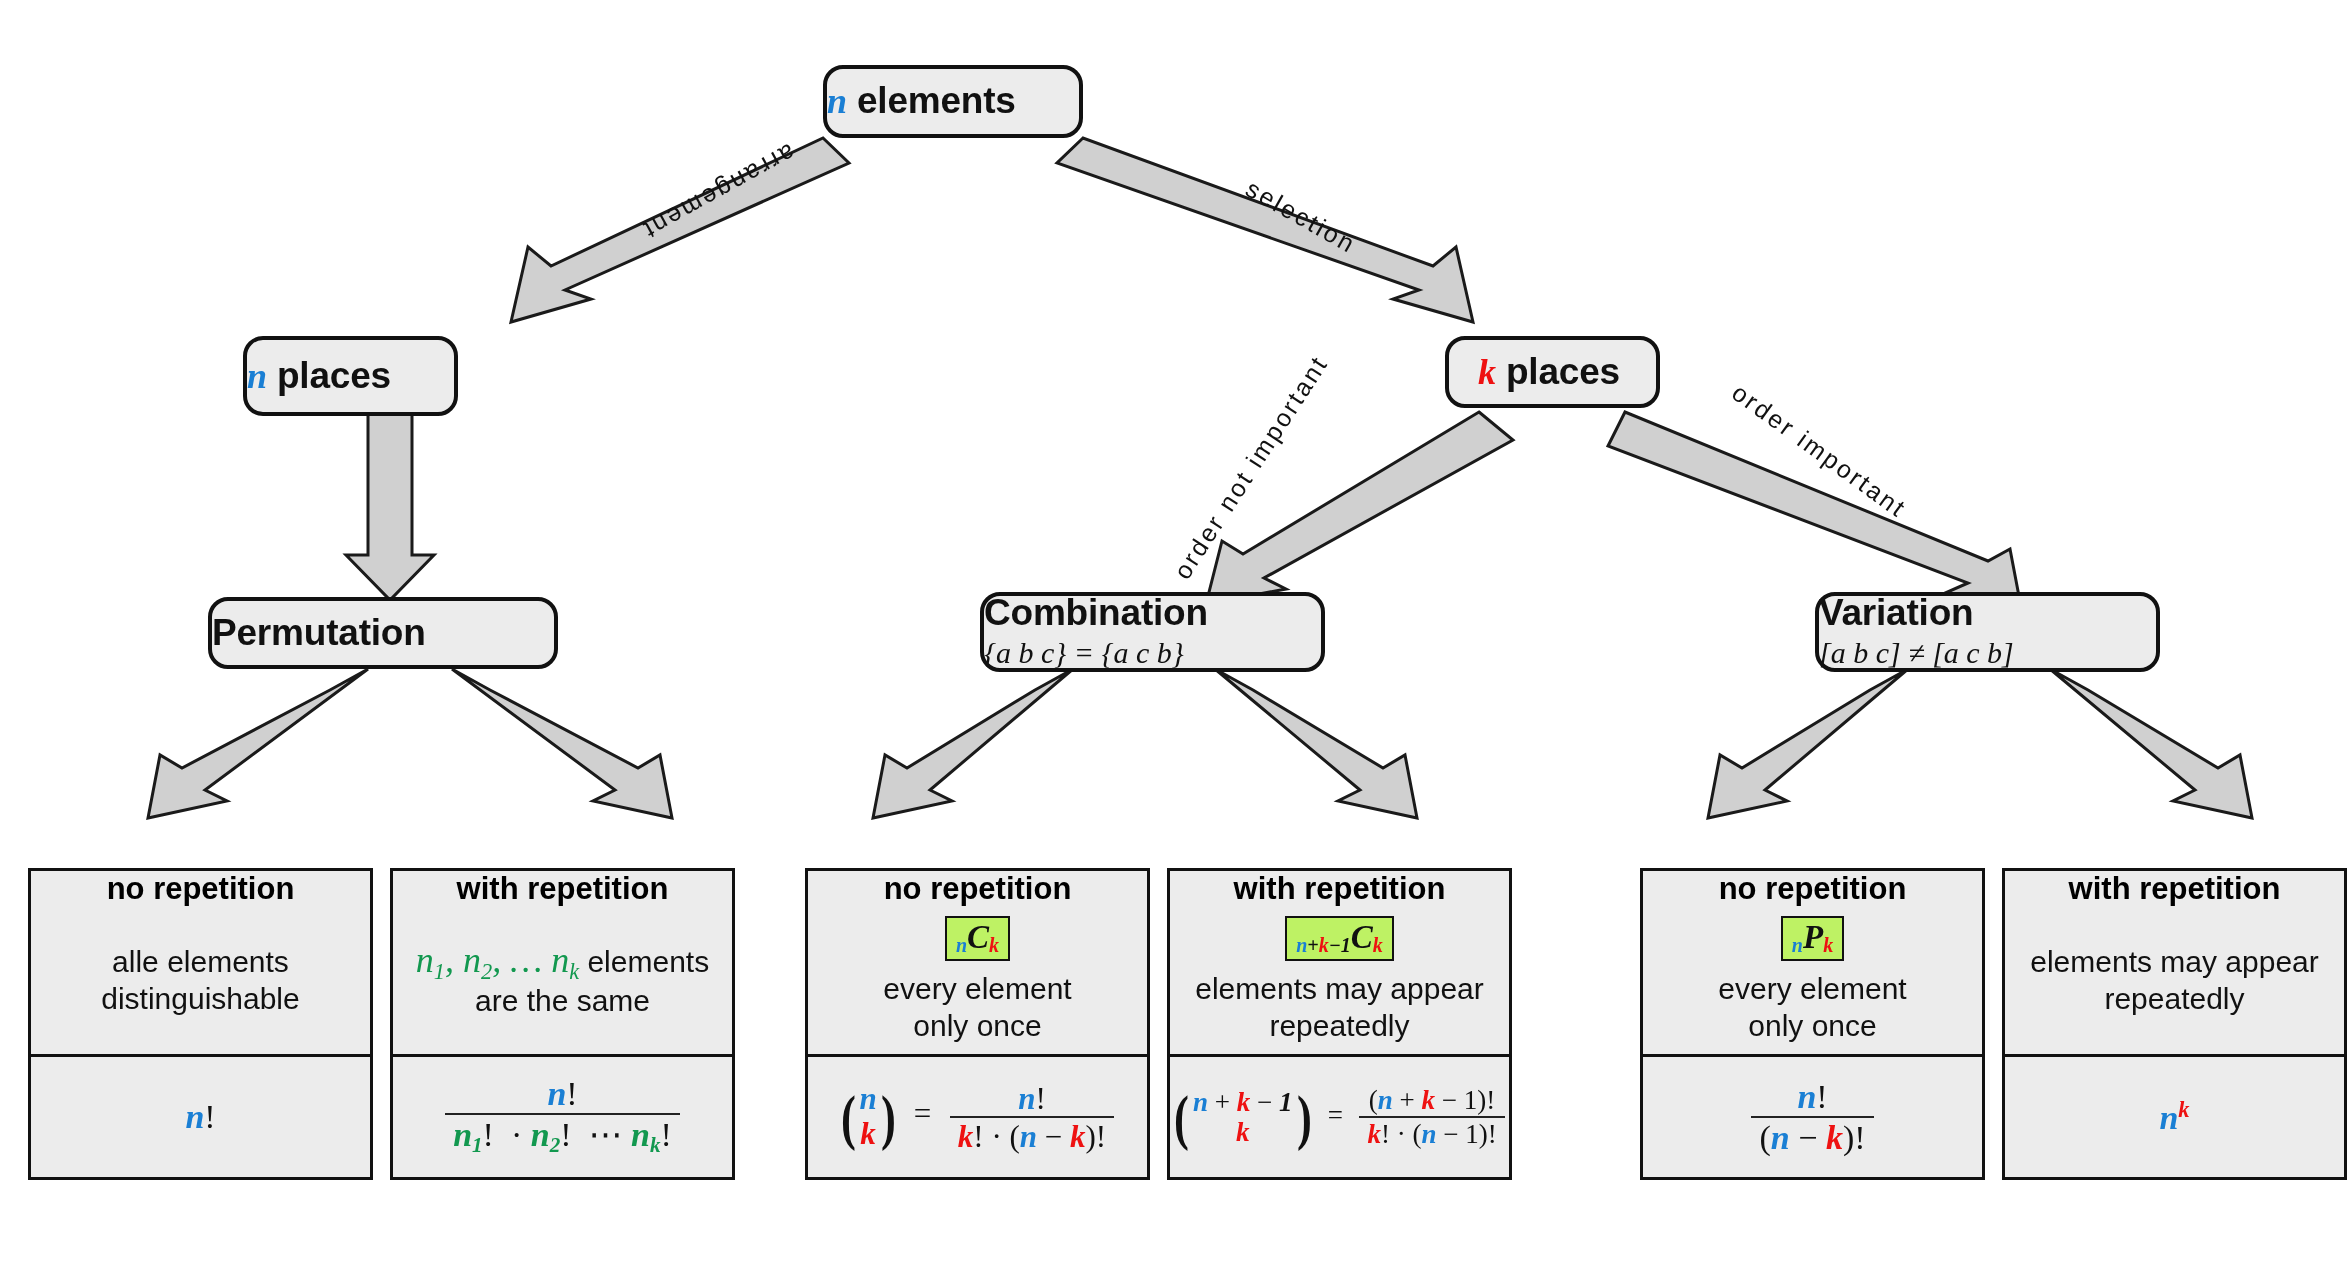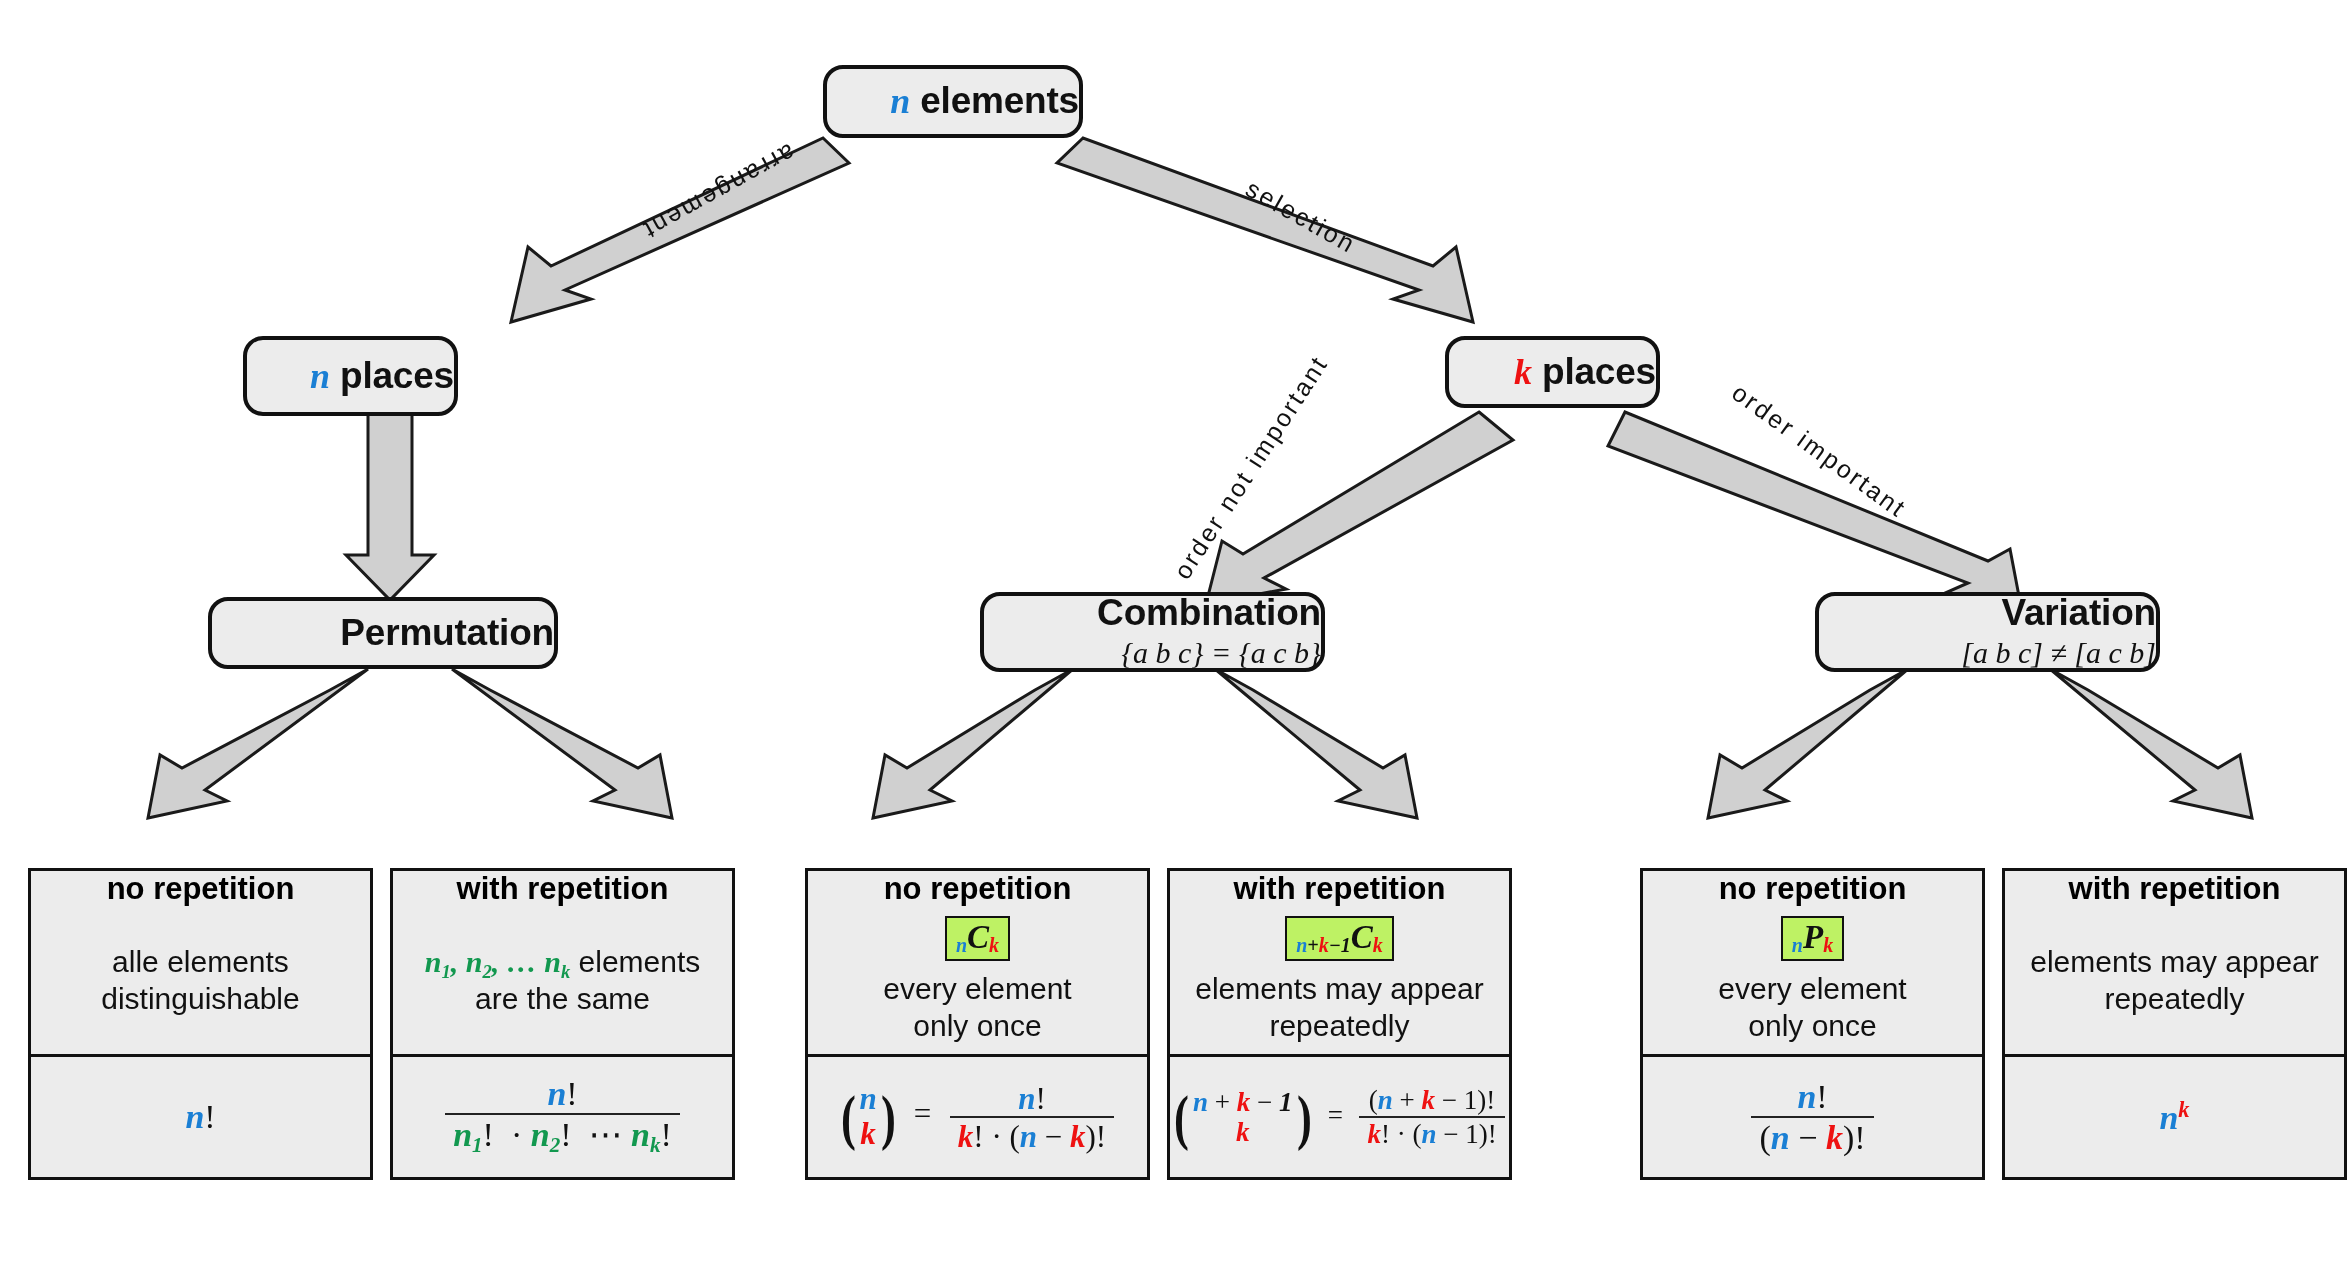--- a/index.html
+++ b/index.html
@@ -25,21 +25,21 @@
 
   
   .node {
     position: absolute;
     background: #ececec;
     border: 4px solid #111111;
     border-radius: 20px;
     box-sizing: border-box;
     display: flex;
     flex-direction: column;
-    align-items: flex-end;
+    align-items: flex-start;
     justify-content: center;
     text-align: center;
     color: #111111;
   }
   .node .title {
     font-size: 37px;
     font-weight: bold;
     letter-spacing: -0.2px;
     line-height: 1.04;
     white-space: nowrap;
@@ -298,21 +298,21 @@
       </span>
     </div>
   </div>
 
   <div class="leaf" style="left:390px; top:868px; width:345px; height:312px;">
     <div class="upper">
       <div class="hd">with repetition</div>
       <div class="desc-wrap">
         <div class="desc">
           <div>
-            <span class="math greenrun" style="font-size:30px;font-weight:bold;">n<span class="sub">1</span>, n<span class="sub">2</span>, … n<span class="sub">k</span></span>
+            <span class="math greenrun" style="font-size:36px;font-weight:normal;">n<span class="sub">1</span>, n<span class="sub">2</span>, … n<span class="sub">k</span></span>
             <span>elements</span>
           </div>
           <div>are the same</div>
         </div>
       </div>
     </div>
     <div class="lower">
       <span class="math">
         <span class="frac">
           <span class="num"><span class="mblue">n</span><span class="up mblk">!</span></span>

